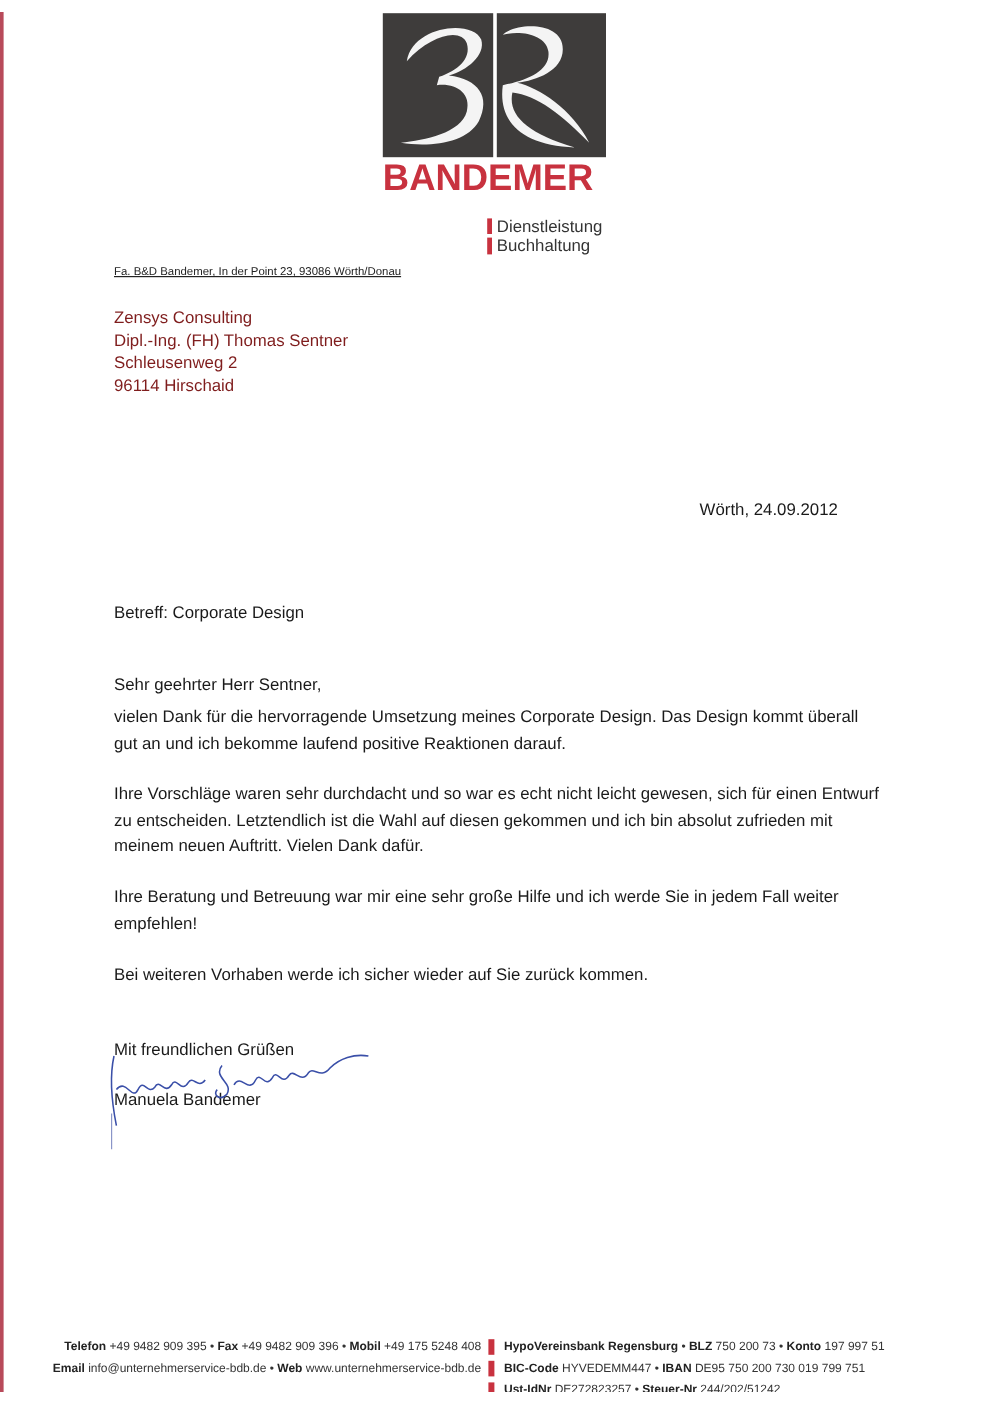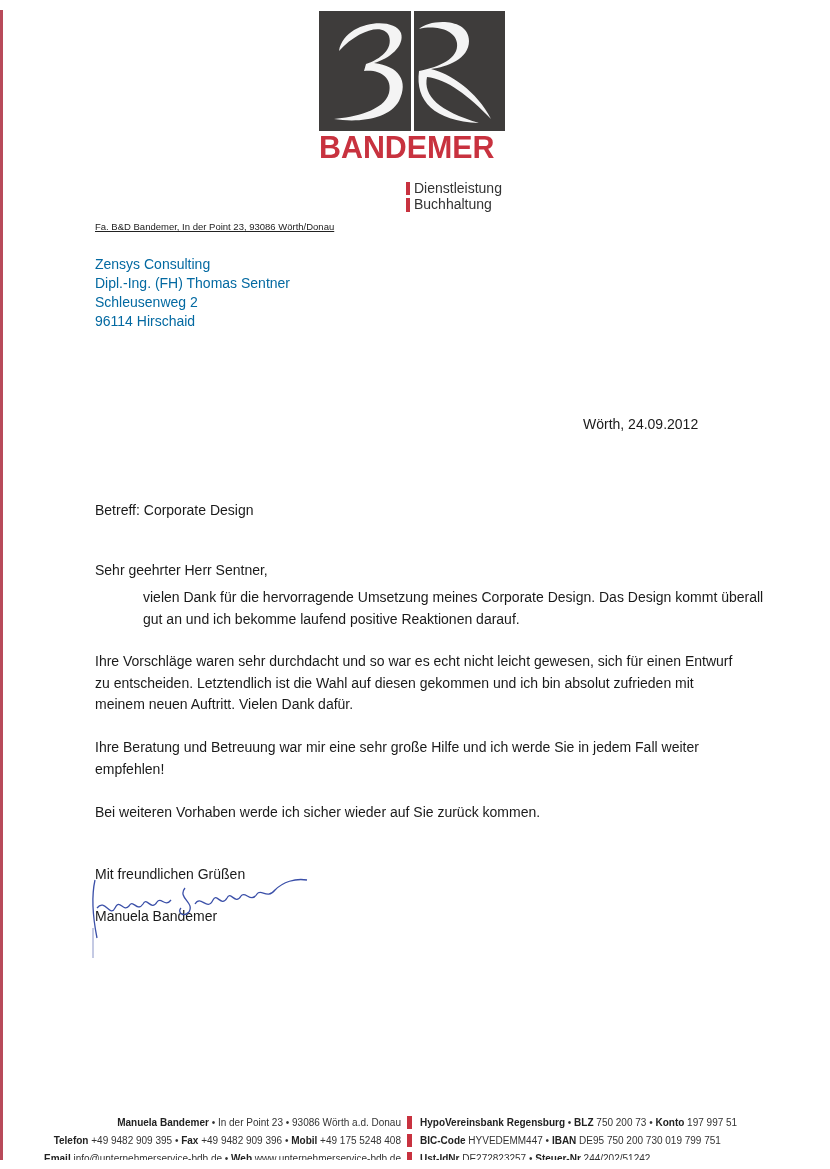--- a/index.html
+++ b/index.html
@@ -15,26 +15,26 @@
   .logo-half { flex: 1; background: #3e3c3b; height: 120px; }
   .logo-mark { position: absolute; left: 0; top: 0; width: 186px; height: 120px; }
   .logo-name { font-size: 31px; font-weight: bold; color: #c8323f; letter-spacing: 0px; margin-top: 1px; line-height: 32px; transform: scaleX(0.98); transform-origin: left; }
   .logo-sub { position: relative; margin-left: 87px; margin-top: 16px; font-size: 14px; line-height: 16px; color: #333; padding-left: 8px; }
   .logo-sub .bar { position: absolute; left: 0; width: 4px; background: #c8323f; }
   .logo-sub .bar1 { top: 2px; height: 13px; }
   .logo-sub .bar2 { top: 18px; height: 14px; }
 
   .sender-line { position: absolute; left: 95px; top: 221px; font-size: 9.5px; color: #222; text-decoration: underline; }
 
-  .recipient { position: absolute; left: 95px; top: 255px; font-size: 14px; line-height: 19px; color: #0369a1; }
+  .recipient { position: absolute; left: 95px; top: 255px; font-size: 14px; line-height: 19px; color: #7f1d1d; }
   .date { position: absolute; left: 583px; top: 416px; font-size: 14px; }
   .subject { position: absolute; left: 95px; top: 502px; font-size: 14px; }
   .salutation { position: absolute; left: 95px; top: 562px; font-size: 14px; }
   .para { position: absolute; left: 95px; width: 640px; font-size: 14px; line-height: 21.5px; }
-  .p1 { top: 587px; margin-left: 48px; }
+  .p1 { top: 587px; }
   .p2 { top: 651px; }
   .p3 { top: 737px; }
   .p4 { top: 802px; }
   .closing { position: absolute; left: 95px; top: 866px; font-size: 14px; }
   .signer { position: absolute; left: 95px; top: 908px; font-size: 14px; }
   .signature { position: absolute; left: 85px; top: 868px; width: 230px; height: 90px; }
 
   .footer-left { position: absolute; right: 429px; top: 1114px; text-align: right; font-size: 10px; line-height: 18px; color: #333; white-space: nowrap; }
   .footer-right { position: absolute; left: 420px; top: 1114px; font-size: 10px; line-height: 18px; color: #333; white-space: nowrap; }
   .footer-right .row { position: relative; }
@@ -86,21 +86,20 @@
 
 <div class="closing">Mit freundlichen Grüßen</div>
 <div class="signer">Manuela Bandemer</div>
 <svg class="signature" viewBox="0 0 230 90">
   <path d="M10 12 C6 30, 8 50, 12 70 M12 40 C20 30, 25 50, 30 40 C35 30, 38 45, 44 38 C48 30, 52 45, 58 36 C62 28, 66 44, 72 34 C76 28, 80 40, 86 32" fill="none" stroke="#3a4fa8" stroke-width="1.3"></path>
   <path d="M100 20 C92 30, 110 34, 104 44 C98 50, 92 44, 96 40 M110 36 C116 26, 122 44, 128 32 C132 24, 136 40, 142 30 C146 22, 150 38, 156 28 C160 22, 166 36, 172 26 C176 20, 182 32, 190 22 C198 14, 210 10, 222 12" fill="none" stroke="#3a4fa8" stroke-width="1.3"></path>
   <path d="M8 60 L8 90" fill="none" stroke="#8a95c8" stroke-width="1"></path>
 </svg>
 
 <div class="footer-left">
-  <div><b>Manuela Bandemer</b><span> • In der Point 23 • 93086 Wörth a.d. Donau</span></div>
   <div><b>Telefon</b><span> +49 9482 909 395 • </span><b>Fax</b><span> +49 9482 909 396 • </span><b>Mobil</b><span> +49 175 5248 408</span></div>
   <div><b>Email</b><span> info@unternehmerservice-bdb.de • </span><b>Web</b><span> www.unternehmerservice-bdb.de</span></div>
 </div>
 <div class="footer-right">
   <div class="row"><span class="mark"></span><span><b>HypoVereinsbank Regensburg</b><span> • </span><b>BLZ</b><span> 750 200 73 • </span><b>Konto</b><span> 197 997 51</span></span></div>
   <div class="row"><span class="mark"></span><span><b>BIC-Code</b><span> HYVEDEMM447 • </span><b>IBAN</b><span> DE95 750 200 730 019 799 751</span></span></div>
   <div class="row"><span class="mark"></span><span><b>Ust-IdNr</b><span> DE272823257 • </span><b>Steuer-Nr</b><span> 244/202/51242</span></span></div>
 </div>
 <div class="clip"></div>
 

